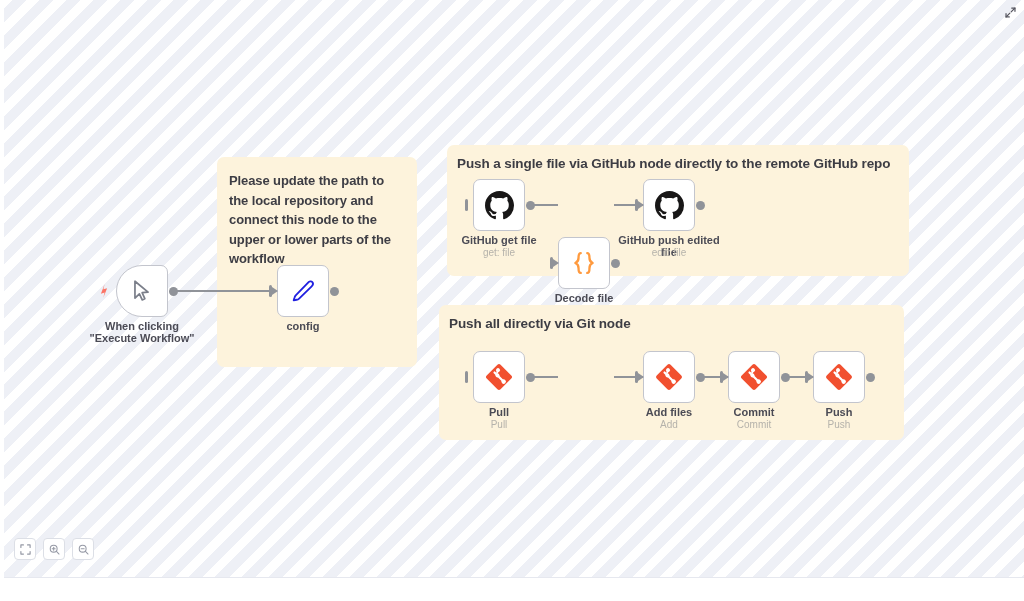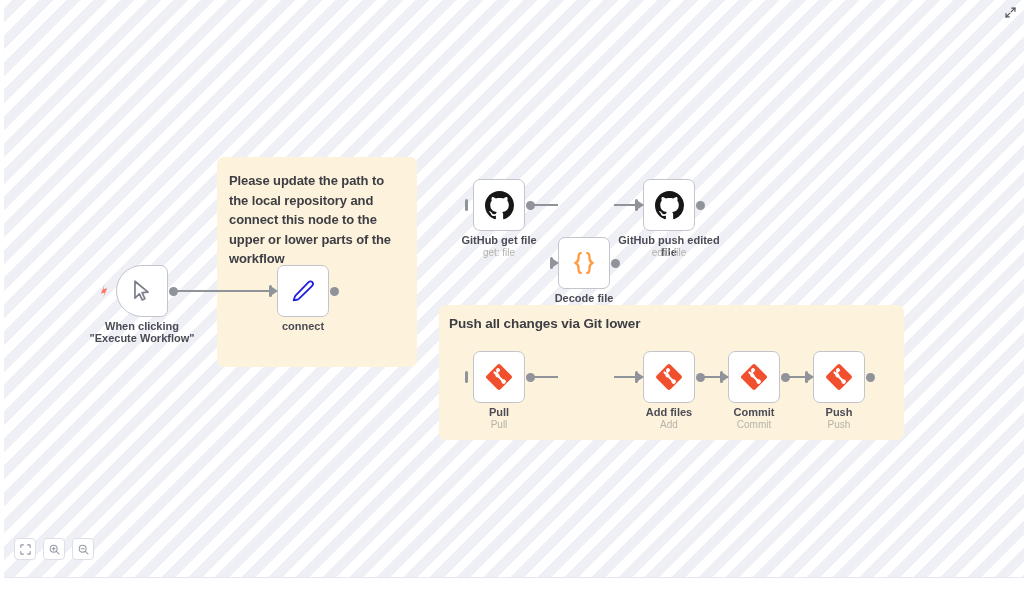--- a/index.html
+++ b/index.html
@@ -269,23 +269,26 @@
         <polyline points="6.5,13.5 2.5,13.5 2.5,9.5"></polyline>
         <line x1="13.5" y1="2.5" x2="8.8" y2="7.2"></line>
         <line x1="2.5" y1="13.5" x2="7.2" y2="8.8"></line>
       </svg>
     </div>
 
     <div class="sticky" id="sticky-config">
       <div class="sticky-title">Please update the path to the local repository and connect this node to the upper or lower parts of the workflow</div>
     </div>
 
+    <div class="sticky" id="sticky-github">
+      <div class="sticky-title">Push a single file via GitHub node directly to the remote GitHub repo</div>
+    </div>
 
     <div class="sticky" id="sticky-git">
-      <div class="sticky-title">Push all changes via Git lower</div>
+      <div class="sticky-title">Push all directly via Git node</div>
     </div>
 
     <div class="node" style="left:116px; top:265px;">
       <div class="node-box trigger">
         <div class="bolt">
           <svg class="icon-svg" width="12" height="14" viewBox="0 0 12 14" fill="#fc7465">
             <path d="M6.6 0.3 L5.4 5.2 L9.1 4.2 L5.3 13.7 L6.6 8.6 L2.9 9.7 Z"></path>
           </svg>
         </div>
         <svg class="icon-svg" width="26" height="26" viewBox="0 0 24 24" fill="none" stroke="#7b7f8a" stroke-width="1.6" stroke-linejoin="round" stroke-linecap="round">
@@ -302,21 +305,21 @@
       <div class="node-box">
         <div class="ep-in">
           <div class="bar"></div>
             <div class="tri"></div>
         </div>
         <svg class="icon-svg" width="26" height="26" viewBox="0 0 24 24" fill="none" stroke="#2020e0" stroke-width="1.7" stroke-linejoin="round" stroke-linecap="round">
           <path d="M17.4 3.6 C18.5 2.7 20.2 3.0 20.9 4.2 C21.6 5.4 21.0 6.8 20.0 7.7 L8.4 19.0 C7.8 19.6 6.9 20.0 6.1 20.1 L3.4 20.6 L4.2 18.0 C4.4 17.2 4.9 16.4 5.5 15.8 Z"></path>
         </svg>
         <div class="ep-out"></div>
       </div>
-      <div class="node-label">connect</div>
+      <div class="node-label">config</div>
     </div>
 
     <div class="node" style="left:473px; top:179px;">
       <div class="node-box">
         <div class="ep-in plain">
           <div class="bar"></div>
         </div>
         <svg class="icon-svg" width="29" height="29" viewBox="0 0 16 16" fill="#181717">
           <path d="M8 0C3.58 0 0 3.58 0 8c0 3.54 2.29 6.53 5.47 7.59.4.07.55-.17.55-.38 0-.19-.01-.82-.01-1.49-2.01.37-2.53-.49-2.69-.94-.09-.23-.48-.94-.82-1.13-.28-.15-.68-.52-.01-.53.63-.01 1.08.58 1.23.82.72 1.21 1.87.87 2.33.66.07-.52.28-.87.51-1.07-1.78-.2-3.64-.89-3.64-3.95 0-.87.31-1.59.82-2.15-.08-.2-.36-1.02.08-2.12 0 0 .67-.21 2.2.82.64-.18 1.32-.27 2-.27.68 0 1.36.09 2 .27 1.53-1.04 2.2-.82 2.2-.82.44 1.1.16 1.92.08 2.12.51.56.82 1.27.82 2.15 0 3.07-1.87 3.75-3.65 3.95.29.25.54.73.54 1.48 0 1.07-.01 1.93-.01 2.2 0 .21.15.46.55.38A8.01 8.01 0 0 0 16 8c0-4.42-3.58-8-8-8z"></path>
         </svg>

